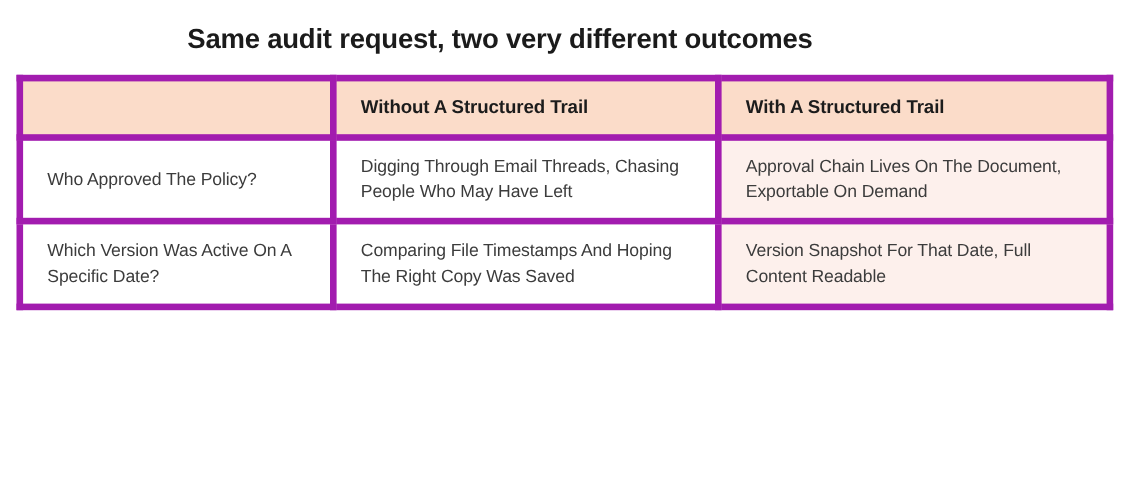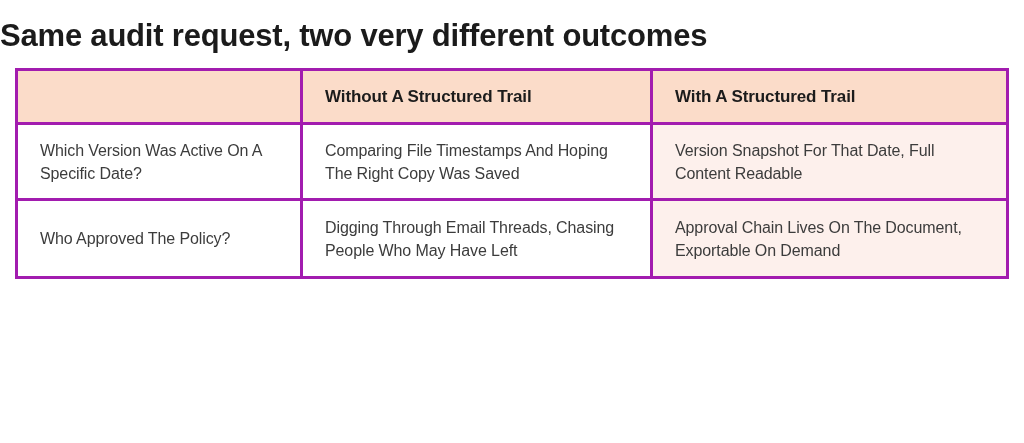--- a/index.html
+++ b/index.html
@@ -22,40 +22,40 @@
     height: 443px;
     background: #ffffff;
     box-sizing: border-box;
   }
 
   .title {
     position: absolute;
     top: 20px;
     left: 0;
     width: 909px;
-    text-align: left;
-    font-size: 31px;
+    text-align: center;
+    font-size: 25px;
     font-weight: 700;
     letter-spacing: -0.2px;
     color: #1b1b1b;
     line-height: 32px;
   }
 
   .comparison-table {
     position: absolute;
     left: 15px;
     top: 68px;
     width: 991px;
     border-collapse: collapse;
     table-layout: fixed;
   }
 
   .comparison-table td,
   .comparison-table th {
-    border: 3px solid #a21caf;
+    border: 6px solid #a21caf;
     padding: 0 22px;
     vertical-align: middle;
     text-align: left;
     box-sizing: border-box;
   }
 
   col.col-question { width: 285px; }
   col.col-without  { width: 350px; }
   col.col-with     { width: 356px; }
 
@@ -106,25 +106,25 @@
     </colgroup>
     <thead>
       <tr>
         <th class="blank-header"></th>
         <th>Without A Structured Trail</th>
         <th>With A Structured Trail</th>
       </tr>
     </thead>
     <tbody>
       <tr>
+        <td class="cell-question">Who Approved The Policy?</td>
+        <td class="cell-without">Digging Through Email Threads, Chasing People Who May Have Left</td>
+        <td class="cell-with">Approval Chain Lives On The Document, Exportable On Demand</td>
+      </tr>
+      <tr>
         <td class="cell-question">Which Version Was Active On A Specific Date?</td>
         <td class="cell-without">Comparing File Timestamps And Hoping The Right Copy Was Saved</td>
         <td class="cell-with">Version Snapshot For That Date, Full Content Readable</td>
-      </tr>
-      <tr>
-        <td class="cell-question">Who Approved The Policy?</td>
-        <td class="cell-without">Digging Through Email Threads, Chasing People Who May Have Left</td>
-        <td class="cell-with">Approval Chain Lives On The Document, Exportable On Demand</td>
       </tr>
     </tbody>
   </table>
 
 </div>
 
 </body></html>

